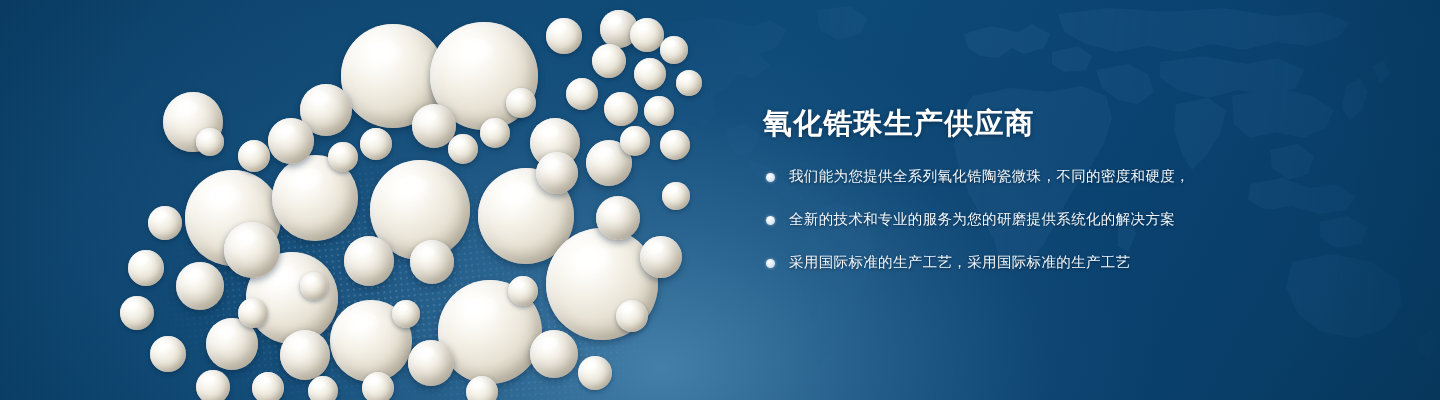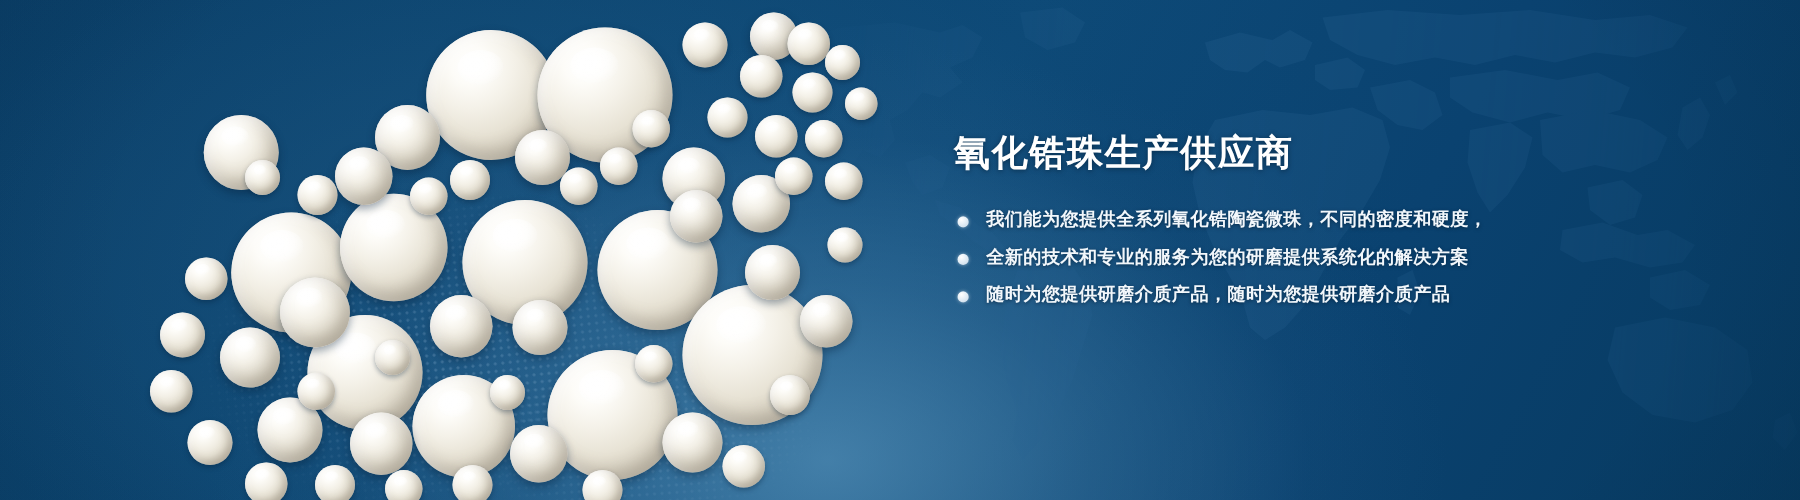--- a/index.html
+++ b/index.html
@@ -94,31 +94,31 @@
   }
   .headline {
     font-size:29px;
     line-height:38px;
     font-weight:700;
     color:#ffffff;
     letter-spacing:1.2px;
     text-shadow:0 1px 4px rgba(3,24,44,.55);
     white-space:nowrap;
   }
-  .bullets { margin-top:22px;font-weight:bold; }
+  .bullets { margin-top:22px; }
   .bullet {
     position:relative;
     padding-left:26px;
     font-size:14.5px;
     line-height:25px;
     color:#f2f7fb;
     letter-spacing:.35px;
     text-shadow:0 1px 3px rgba(3,24,44,.60);
   }
-  .bullet + .bullet { margin-top:5px; }
+  .bullet + .bullet { margin-top:18px; }
   .dot {
     position:absolute;
     left:3px; top:9px;
     width:9px; height:9px;
     border-radius:50%;
     background:radial-gradient(circle at 35% 30%, #ffffff 0%, #e4eef6 45%, #c3d6e6 100%);
     box-shadow:0 0 3px rgba(255,255,255,.5);
   }
   .bullet-line { display:block; }
 </style>
@@ -257,19 +257,19 @@
         <span class="bullet-line">我们能为您提供全系列氧化锆陶瓷微珠，不同的密度和硬度，</span>
       </div>
 
       <div class="bullet">
         <span class="dot"></span>
         <span class="bullet-line">全新的技术和专业的服务为您的研磨提供系统化的解决方案</span>
       </div>
 
       <div class="bullet">
         <span class="dot"></span>
-        <span class="bullet-line">随时为您提供研磨介质产品，随时为您提供研磨介质产品</span>
+        <span class="bullet-line">采用国际标准的生产工艺，采用国际标准的生产工艺</span>
       </div>
 
     </div>
   </div>
 
 </div>
 
 </body></html>

